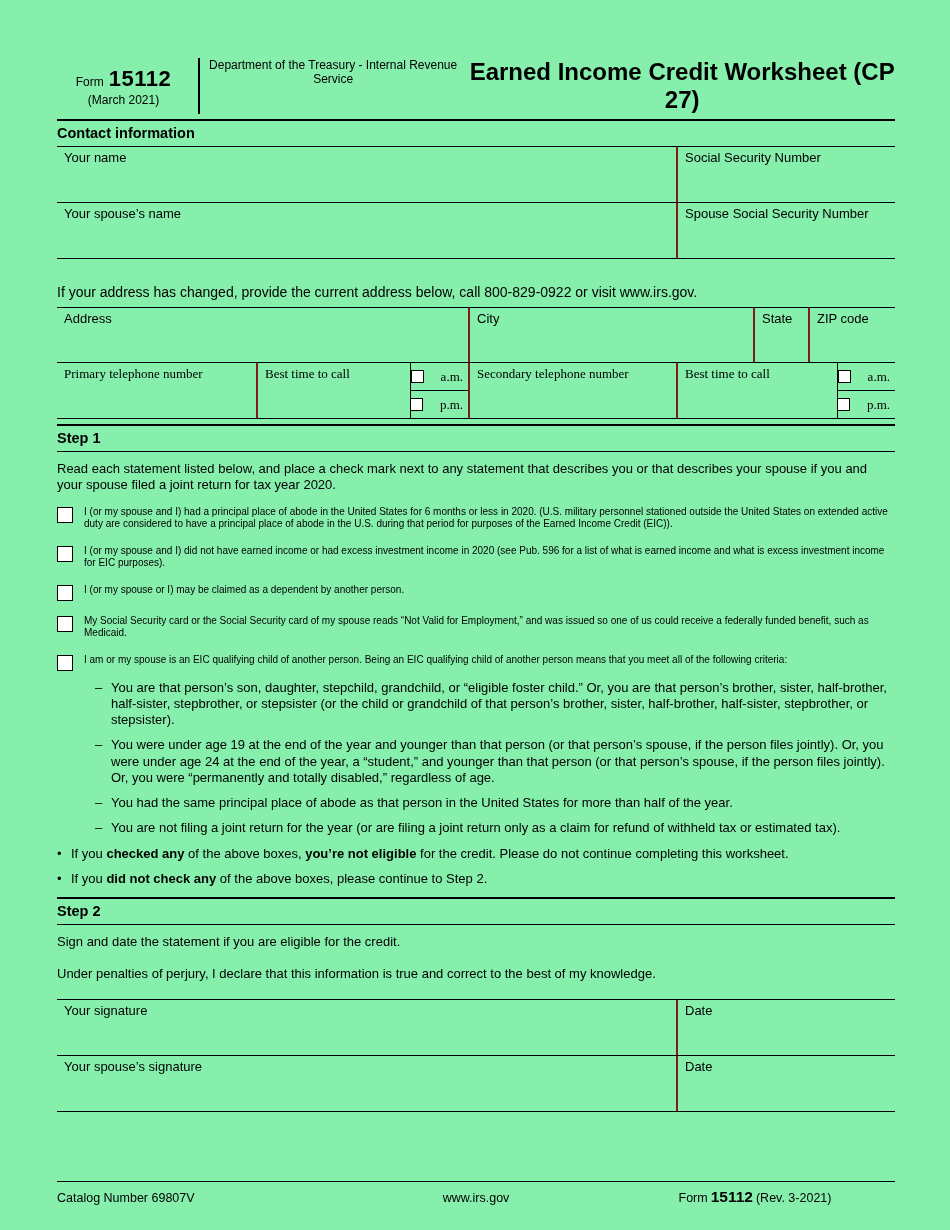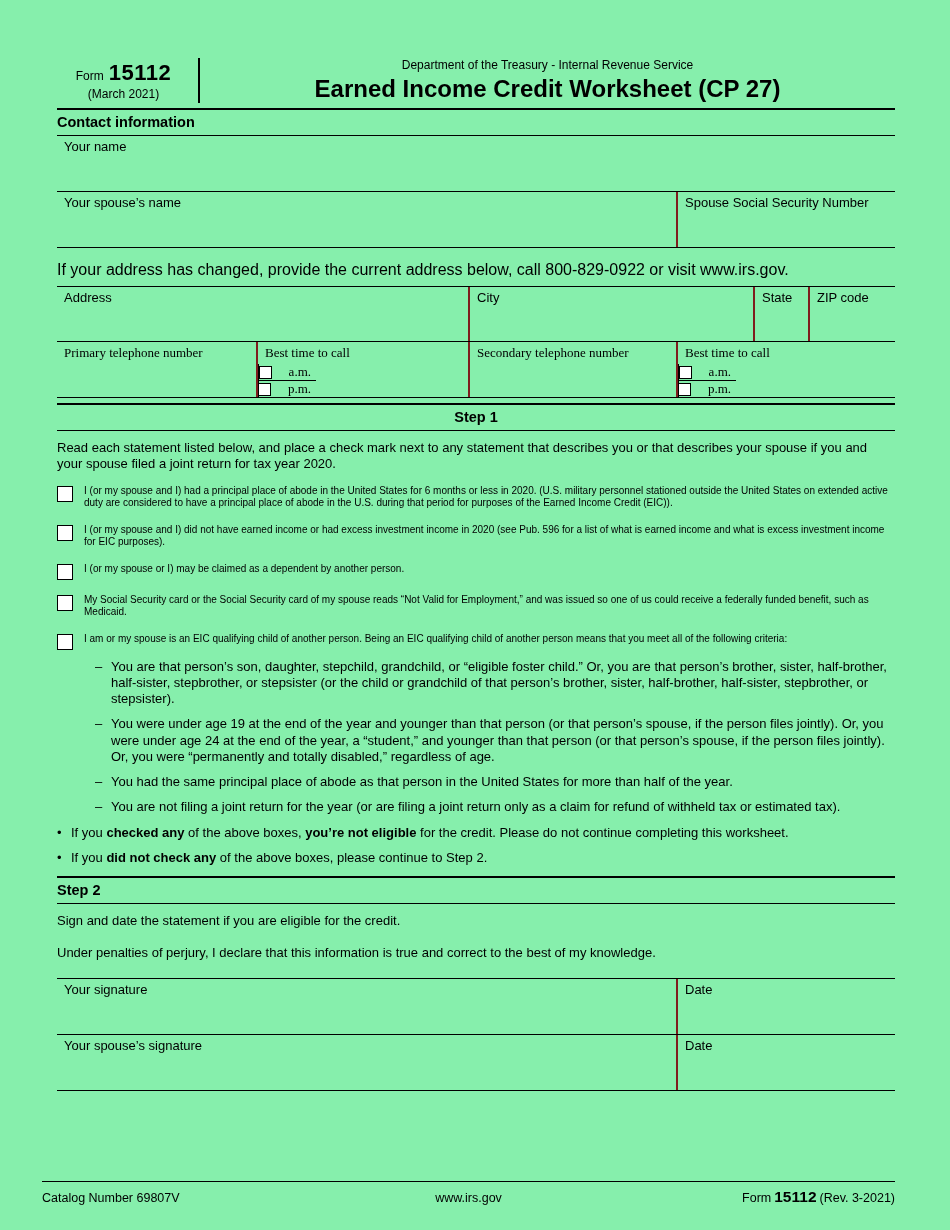--- a/index.html
+++ b/index.html
@@ -36,21 +36,21 @@
     padding: 2px 8px 2px 0;
   }
   .form-line { display: flex; align-items: baseline; gap: 5px; }
   .form-word { font-size: 12px; }
   .form-num { font-size: 22px; font-weight: bold; letter-spacing: 0.5px; }
   .form-rev { font-size: 12px; margin-top: 1px; }
   .header-title-area {
     flex: 1;
     text-align: center;
     display: flex;
-    flex-direction: column;
+    flex-direction: row;
     justify-content: center;
     gap: 3px;
   }
   .agency { font-size: 12px; }
   .form-title { font-size: 24px; font-weight: bold; }
 
   
   .section-heading {
     font-size: 14.5px;
     font-weight: bold;
@@ -73,21 +73,21 @@
   .trow.addr-row { grid-template-columns: 413px 285px 55px 1fr; height: 55px; }
   .trow.phone-row { grid-template-columns: 201px 212px 208px 1fr; height: 56px; font-family: Liberation Serif, serif; }
   .trow.sig-row { grid-template-columns: 621px 1fr; height: 56px; }
   .tcell {
     border-right: 2px solid #7f1d1d;
     padding: 3px 7px;
     font-size: 13px;
     overflow: hidden;
   }
   .tcell:last-child { border-right: none; }
-  .tcell.no-pad { padding: 0; display: flex; flex-direction: column; }
+  .tcell.no-pad { padding: 0; display: flex; }
   .best-label { flex: 1; padding: 3px 7px; font-size: 13px; }
   .ampm-col {
     width: 58px;
     flex: 0 0 auto;
     border-left: 1px solid #000;
     display: flex;
     flex-direction: column;
   }
   .ampm-row {
     flex: 1;
@@ -101,21 +101,21 @@
   .ampm-row.first { border-bottom: 1px solid #000; }
   .cb {
     display: inline-block;
     width: 13px; height: 13px;
     border: 1px solid #000;
     background: #fff;
     flex: 0 0 auto;
   }
 
   
-  .note { font-size: 16px; margin: 13px 0 7px; }
+  .note { font-size: 14px; margin: 25px 0 7px; }
   .para { font-size: 13px; line-height: 1.25; margin: 9px 0 12px; }
   .step1-body { margin-top: 0; }
 
   .statement { display: flex; gap: 11px; margin-bottom: 14px; }
   .cb-lg {
     flex: 0 0 auto;
     width: 16px; height: 16px;
     border: 1px solid #000;
     background: #fff;
     margin-top: 1px;
@@ -129,30 +129,30 @@
   .bullet-row { display: flex; margin-bottom: 9px; font-size: 13px; line-height: 1.25; }
   .bullet-row .bullet { width: 14px; flex: 0 0 auto; }
   .b { font-weight: bold; }
 
   .step2-block { margin-top: 10px; }
   .sig-tbl { margin-top: 9px; }
 
   
   .footer {
     position: absolute;
-    left: 42px; right: 55px; bottom: 24px;
+    left: 57px; right: 55px; bottom: 24px;
     border-top: 1px solid #000;
     padding-top: 6px;
     display: flex;
     align-items: baseline;
     font-size: 12.5px;
   }
   .footer-left { width: 280px; flex: 0 0 auto; }
   .footer-center { flex: 1; text-align: center; }
-  .footer-right { width: 280px; flex: 0 0 auto; text-align: right; }
+  .footer-right { width: 280px; flex: 0 0 auto; text-align: center; }
   .footer-right .fnum { font-weight: bold; font-size: 15.5px; margin: 0 3px; }
 </style>
 </head>
 <body>
 
 <div class="page">
 
   <div class="header">
     <div class="form-id-box">
       <div class="form-line">
@@ -166,20 +166,23 @@
       <div class="form-title">Earned Income Credit Worksheet (CP 27)</div>
     </div>
   </div>
 
   <div class="section-heading">Contact information</div>
 
   <div class="tbl">
     <div class="trow name-row">
       <div class="tcell">
         <span>Your name</span>
+      </div>
+      <div class="tcell">
+        <span>Social Security Number</span>
       </div>
     </div>
     <div class="trow name-row">
       <div class="tcell">
         <span>Your spouse’s name</span>
       </div>
       <div class="tcell">
         <span>Spouse Social Security Number</span>
       </div>
     </div>
@@ -231,21 +234,21 @@
           </div>
           <div class="ampm-row">
             <span class="cb"></span>
             <span>p.m.</span>
           </div>
         </div>
       </div>
     </div>
   </div>
 
-  <div class="step-heading" style="margin-top:5px;text-align:center;">Step 1</div>
+  <div class="step-heading" style="margin-top:5px;">Step 1</div>
 
   <div class="para">Read each statement listed below, and place a check mark next to any statement that describes you or that describes your spouse if you and your spouse filed a joint return for tax year 2020.</div>
 
   <div class="step1-body">
 
     <div class="statement">
       <span class="cb-lg"></span>
       <div class="statement-text">I (or my spouse and I) had a principal place of abode in the United States for 6 months or less in 2020. (U.S. military personnel stationed outside the United States on extended active duty are considered to have a principal place of abode in the U.S. during that period for purposes of the Earned Income Credit (EIC)).</div>
     </div>
 

